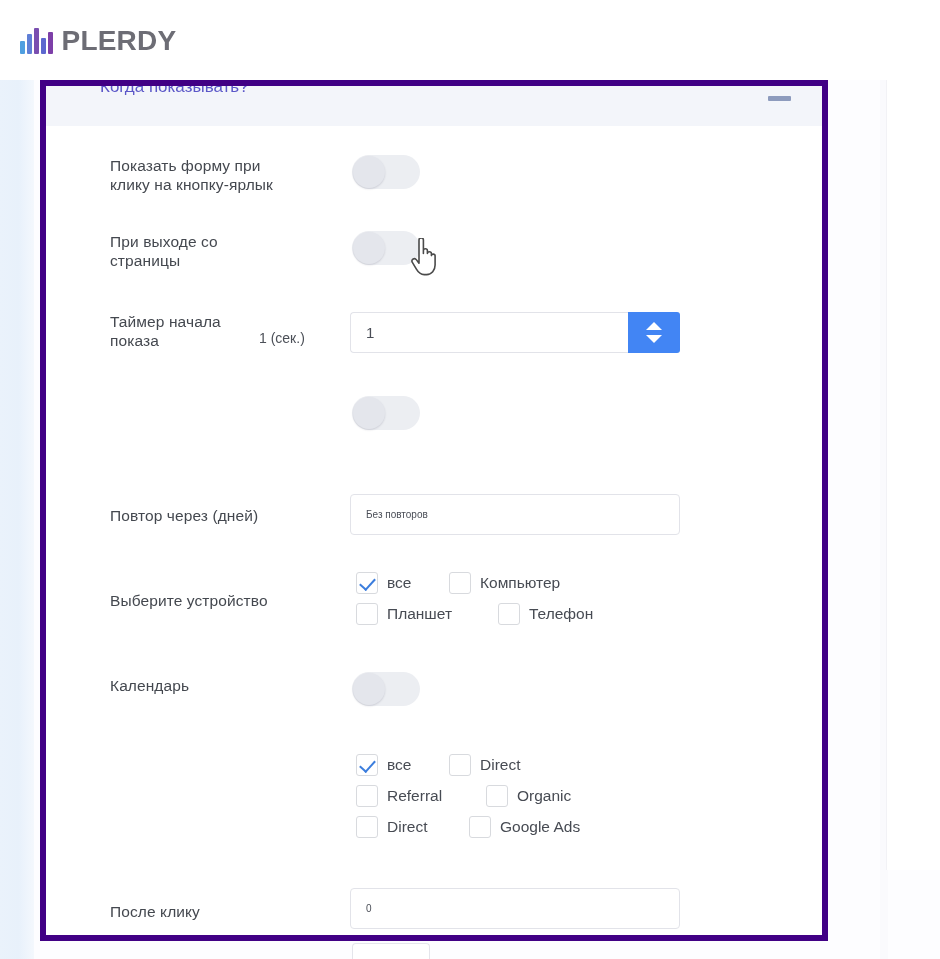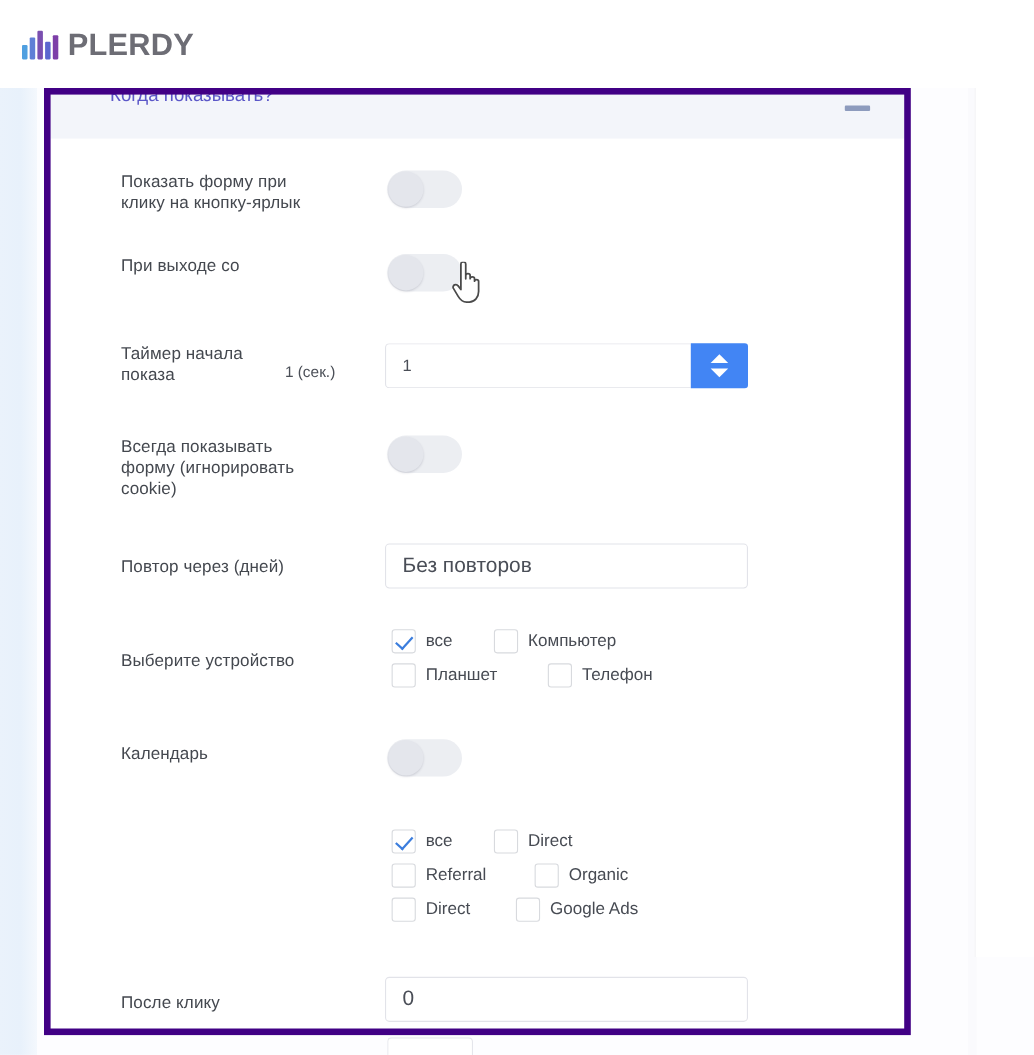--- a/index.html
+++ b/index.html
@@ -170,21 +170,21 @@
     box-shadow: 0 1px 2px rgba(60,60,90,0.18);
   }
 
   
   .field {
     position: absolute;
     height: 41px;
     background: #ffffff;
     border: 1px solid #e2e3e9;
     border-radius: 4px;
-    font-size: 19px;
+    font-size: 10px;
     color: #4a4e57;
     display: flex;
     align-items: center;
     padding-left: 15px;
     font-family: "Liberation Sans", sans-serif;
   }
 
   .spin-wrap {
     position: absolute;
     display: flex;
@@ -314,43 +314,39 @@
     <div class="lbl lbl-left" style="top:30px;">
       <div>Показать форму при</div>
       <div>клику на кнопку-ярлык</div>
     </div>
     <div class="toggle" style="left:306px; top:29px;">
       <span class="knob"></span>
     </div>
 
     <div class="lbl lbl-left" style="top:106px;">
       <div>При выходе со</div>
+      <div>страницы</div>
     </div>
     <div class="toggle" style="left:306px; top:105px;">
       <span class="knob"></span>
     </div>
 
     <div class="lbl lbl-left" style="top:186px; width:150px;">
       <div>Таймер начала</div>
       <div>показа</div>
     </div>
     <div class="sub-unit" style="left:213px; top:204px;">1 (сек.)</div>
     <div class="spin-wrap" style="left:304px; top:186px;">
       <div class="spin-input">1</div>
       <div class="spin-btns">
         <span class="tri-up"></span>
         <span class="tri-down"></span>
       </div>
     </div>
 
-    <div class="lbl lbl-left" style="top:271px;">
-      <div>Всегда показывать</div>
-      <div>форму (игнорировать</div>
-      <div>cookie)</div>
-    </div>
     <div class="toggle" style="left:306px; top:270px;">
       <span class="knob"></span>
     </div>
 
     <div class="lbl lbl-left" style="top:380px;">Повтор через (дней)</div>
     <div class="field" style="left:304px; top:368px; width:330px;">Без повторов</div>
 
     <div class="lbl lbl-left" style="top:465px;">Выберите устройство</div>
     <div class="cbgrid" style="left:310px; top:446px; width:330px; height:72px;">
       <label class="cbitem" style="left:0px; top:0px;">

